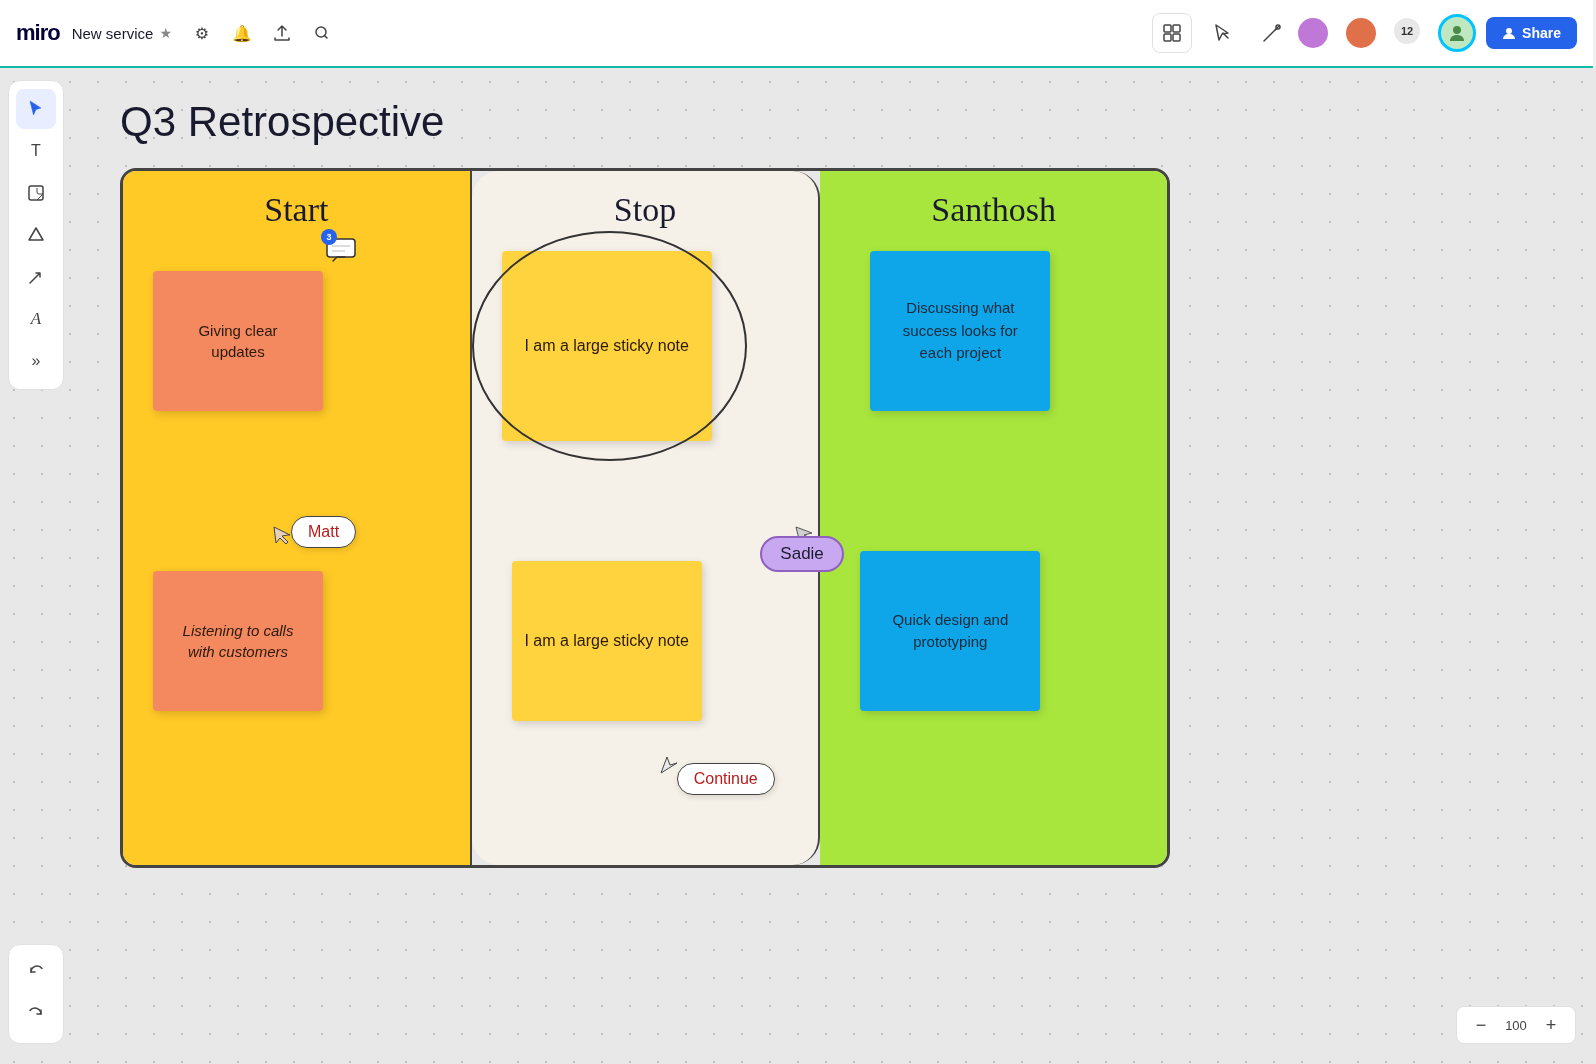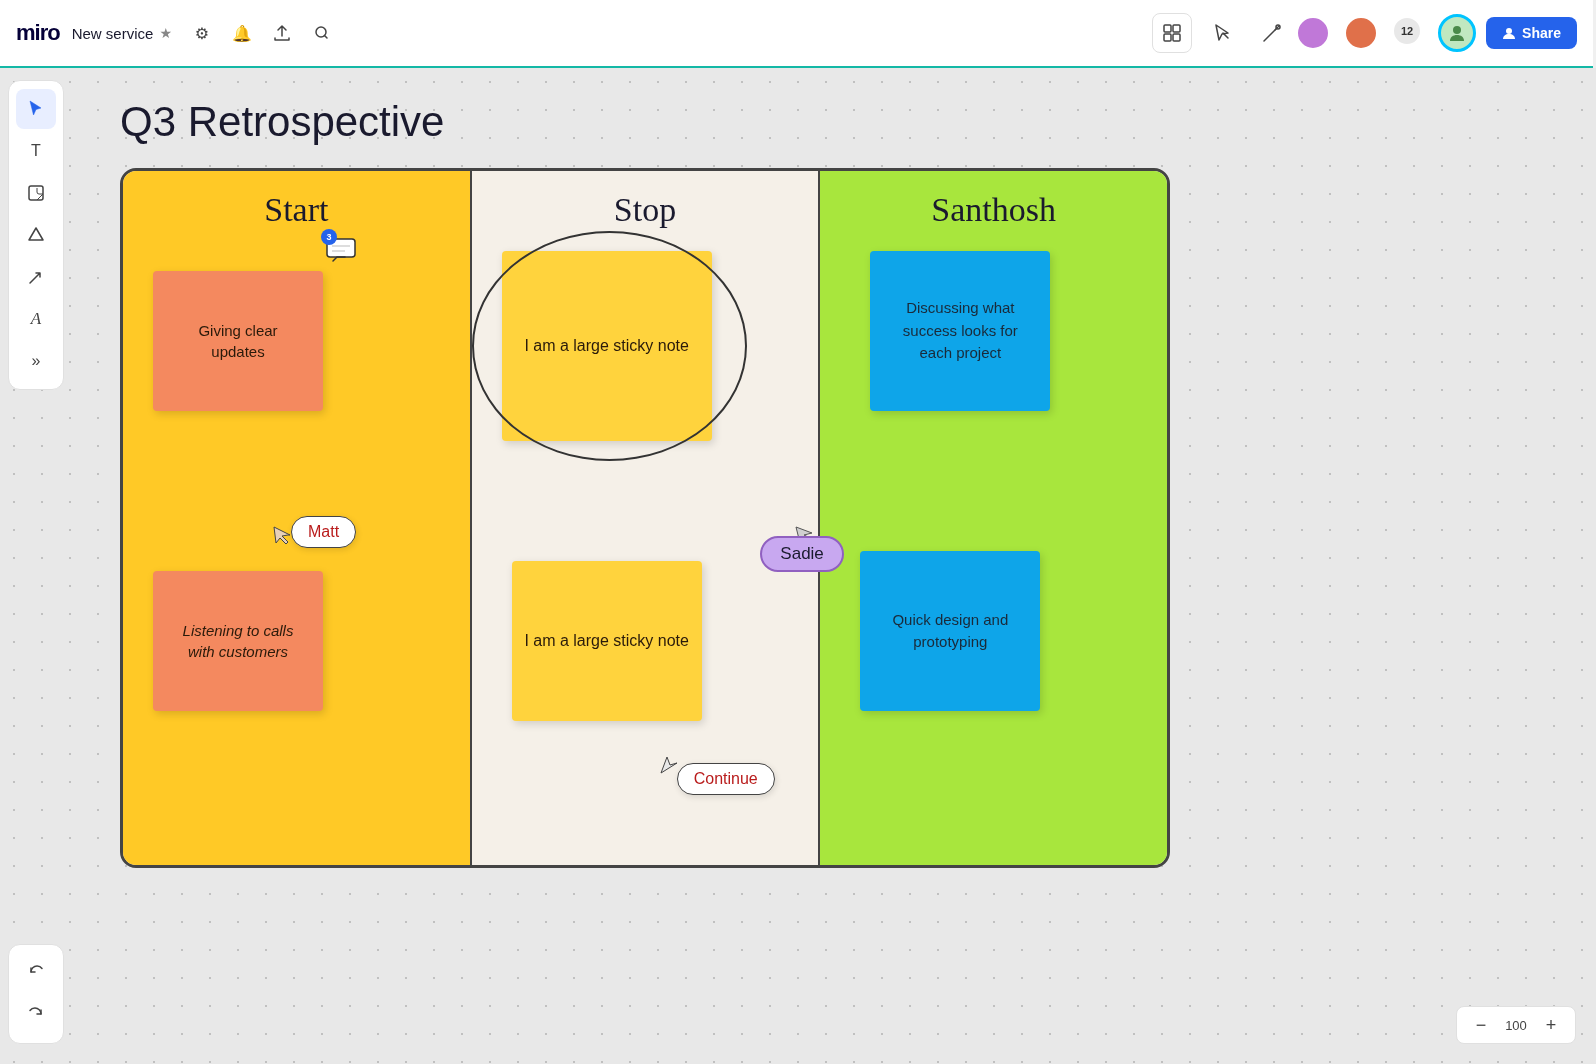--- a/index.html
+++ b/index.html
@@ -208,21 +208,21 @@
     .retro-column {
       flex: 1;
       display: flex;
       flex-direction: column;
       align-items: center;
       padding: 20px 16px;
       position: relative;
     }
 
     .col-start { background: #ffc926; border-right: 2px solid #444; }
-    .col-stop { background: #f5f0e8; border-right: 2px solid #444; }
+    .col-stop { background: #f5f0e8; border-right: 2px solid #444; border-radius: 27px; }
     .col-continue { background: #a8e63d; }
 
     .col-header {
       font-size: 34px;
       font-weight: 400;
       color: #1a1a2e;
       margin-bottom: 24px;
       font-family: 'Georgia', serif;
     }
 

